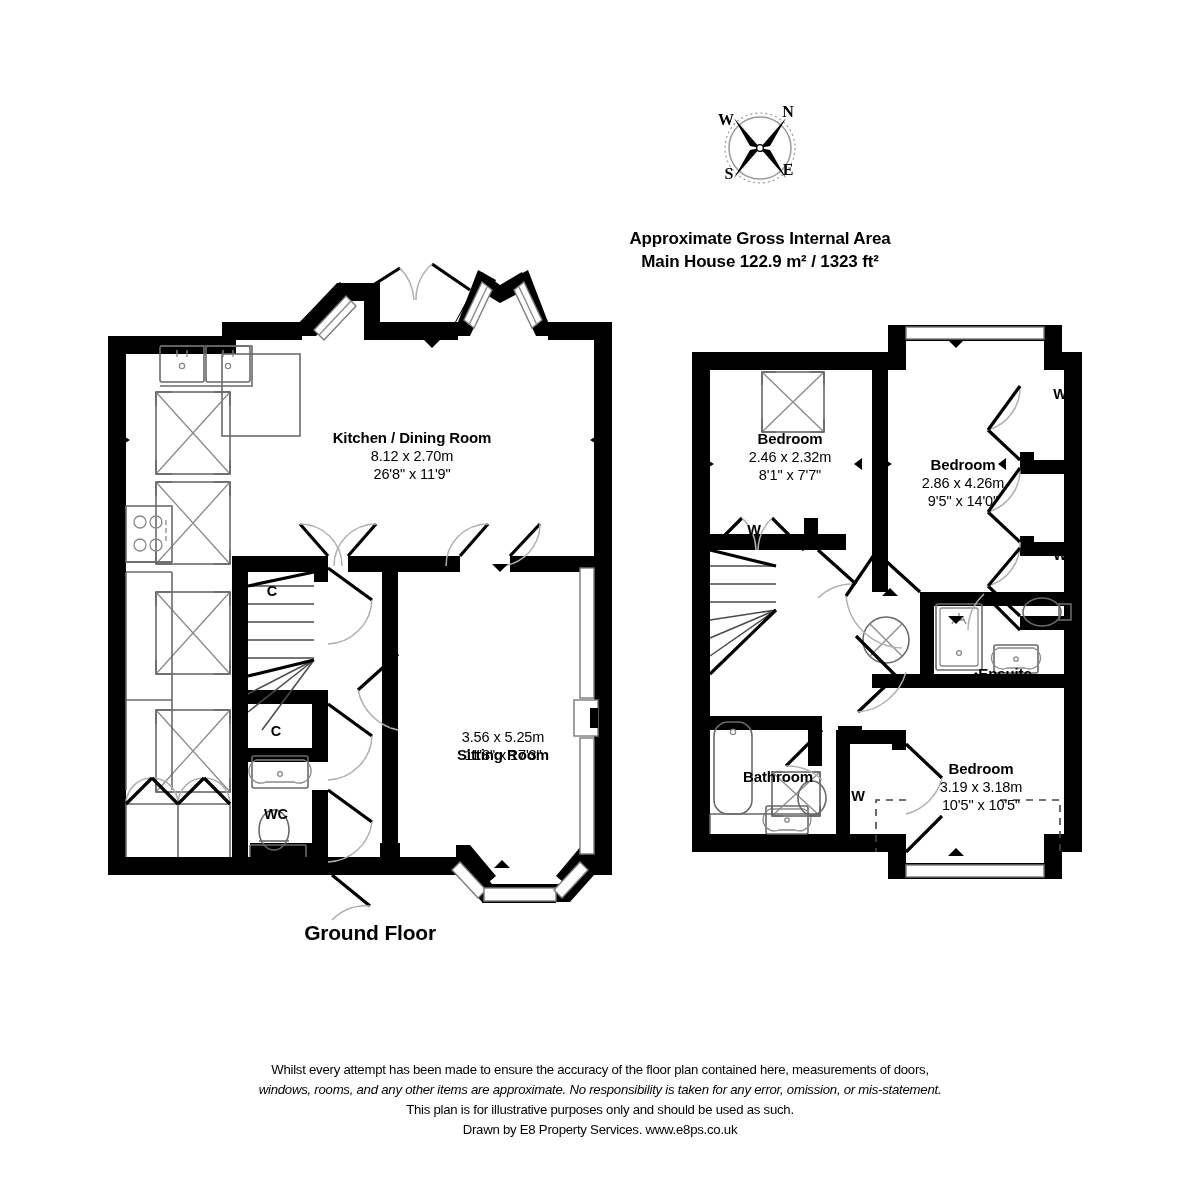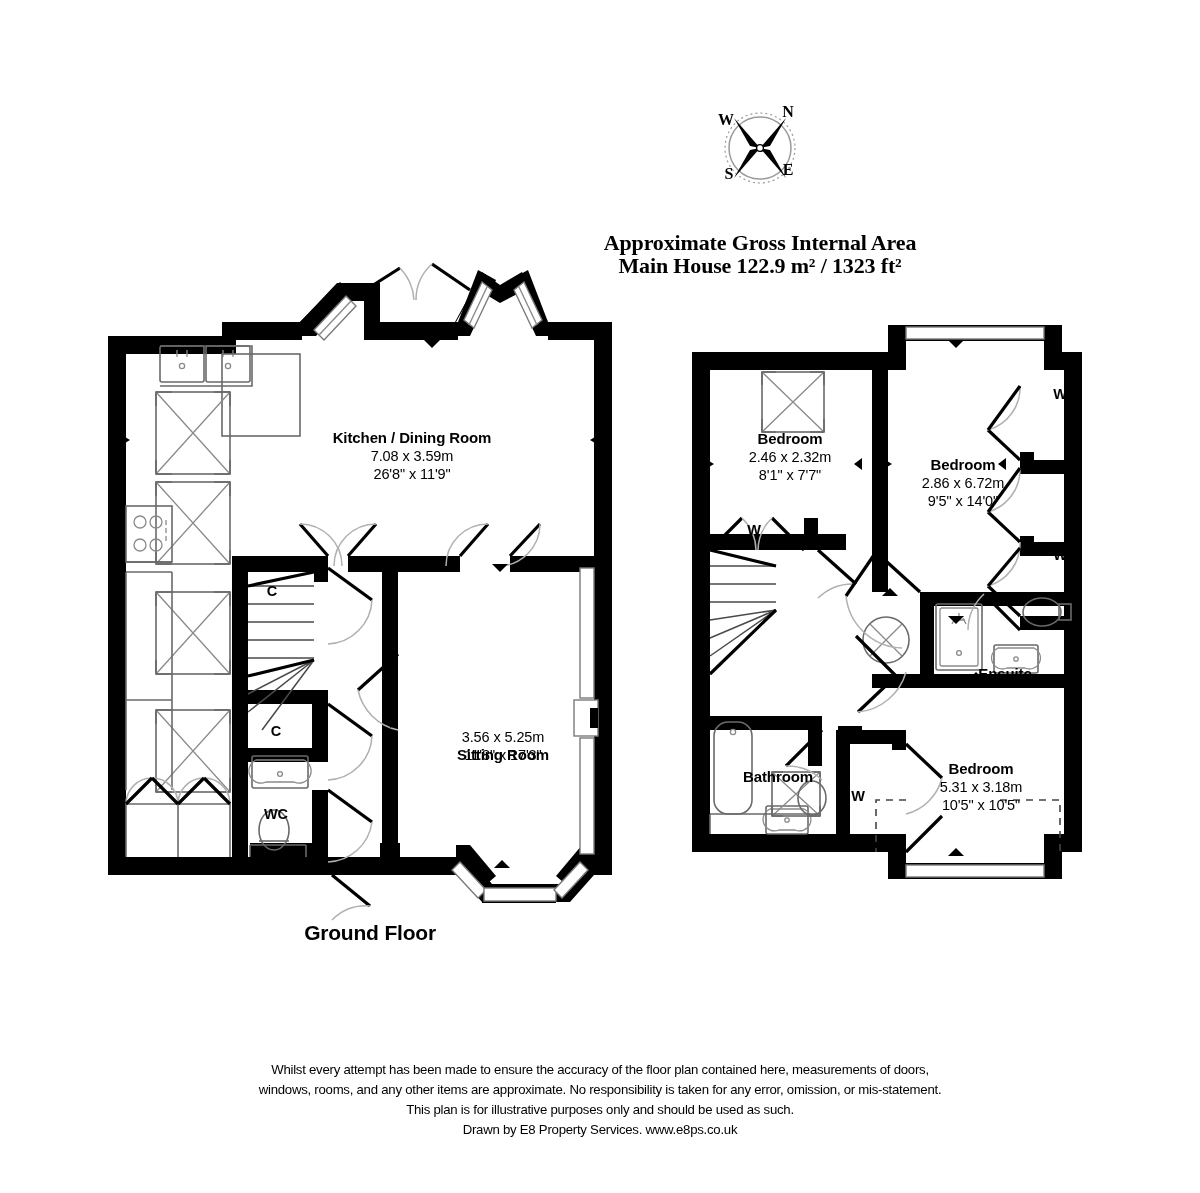--- a/index.html
+++ b/index.html
@@ -45,24 +45,23 @@
     font-weight: bold;
     font-size: 14.5px;
   }
   .floor-title {
     font-weight: bold;
     font-size: 21px;
     letter-spacing: -0.2px;
   }
   .area-head {
     font-weight: bold;
-    font-size: 22px;
+    font-size: 17px;
     line-height: 1.33;
     letter-spacing: -0.15px;
-    font-family: Liberation Serif, serif;
   }
   .compass-letter {
     font-weight: bold;
     font-size: 16px;
     font-family: "Liberation Serif", serif;
   }
   .disclaimer {
     position: absolute;
     left: 0;
     right: 0;
@@ -477,52 +476,52 @@
 
   <div class="lbl compass-letter" style="left:714px; top:110px; width:24px;">W</div>
   <div class="lbl compass-letter" style="left:776px; top:102px; width:24px;">N</div>
   <div class="lbl compass-letter" style="left:717px; top:164px; width:24px;">S</div>
   <div class="lbl compass-letter" style="left:776px; top:160px; width:24px;">E</div>
 
   <div class="lbl area-head" style="left:500px; top:228px; width:520px;">Approximate Gross Internal Area</div>
   <div class="lbl area-head" style="left:500px; top:251px; width:520px;">Main House 122.9 m² / 1323 ft²</div>
 
   <div class="lbl room-title" style="left:290px; top:429px; width:244px;">Kitchen / Dining Room</div>
-  <div class="lbl room-dim" style="left:290px; top:448px; width:244px;">7.08 x 3.59m</div>
+  <div class="lbl room-dim" style="left:290px; top:448px; width:244px;">8.12 x 2.70m</div>
   <div class="lbl room-dim" style="left:290px; top:466px; width:244px;">26'8" x 11'9"</div>
 
   <div class="lbl room-title" style="left:378px; top:746px; width:250px;">Sitting Room</div>
   <div class="lbl room-dim" style="left:378px; top:729px; width:250px;">3.56 x 5.25m</div>
   <div class="lbl room-dim" style="left:378px; top:747px; width:250px;">11'8" x 17'3"</div>
 
   <div class="lbl tiny-tag" style="left:252px; top:583px; width:40px;">C</div>
   <div class="lbl tiny-tag" style="left:256px; top:723px; width:40px;">C</div>
   <div class="lbl tiny-tag" style="left:248px; top:806px; width:56px;">WC</div>
 
   <div class="lbl room-title" style="left:700px; top:430px; width:180px;">Bedroom</div>
   <div class="lbl room-dim" style="left:700px; top:449px; width:180px;">2.46 x 2.32m</div>
   <div class="lbl room-dim" style="left:700px; top:467px; width:180px;">8'1" x 7'7"</div>
 
   <div class="lbl room-title" style="left:880px; top:456px; width:166px;">Bedroom</div>
-  <div class="lbl room-dim" style="left:880px; top:475px; width:166px;">2.86 x 6.72m</div>
+  <div class="lbl room-dim" style="left:880px; top:475px; width:166px;">2.86 x 4.26m</div>
   <div class="lbl room-dim" style="left:880px; top:493px; width:166px;">9'5" x 14'0"</div>
 
   <div class="lbl room-title" style="left:898px; top:760px; width:166px;">Bedroom</div>
-  <div class="lbl room-dim" style="left:898px; top:779px; width:166px;">5.31 x 3.18m</div>
+  <div class="lbl room-dim" style="left:898px; top:779px; width:166px;">3.19 x 3.18m</div>
   <div class="lbl room-dim" style="left:898px; top:797px; width:166px;">10'5" x 10'5"</div>
 
   <div class="lbl room-title" style="left:950px; top:628px; width:110px;margin-top:37px;">Ensuite</div>
   <div class="lbl room-title" style="left:718px; top:768px; width:120px;">Bathroom</div>
 
   <div class="lbl tiny-tag" style="left:734px; top:522px; width:40px;">W</div>
   <div class="lbl tiny-tag" style="left:1040px; top:386px; width:40px;">W</div>
   <div class="lbl tiny-tag" style="left:1040px; top:461px; width:40px;">W</div>
   <div class="lbl tiny-tag" style="left:1040px; top:547px; width:40px;">W</div>
   <div class="lbl tiny-tag" style="left:838px; top:788px; width:40px;">W</div>
 
   <div class="lbl floor-title" style="left:210px; top:920px; width:320px;">Ground Floor</div>
 
   <div class="disclaimer" style="top:1060px;">Whilst every attempt has been made to ensure the accuracy of the floor plan contained here, measurements of doors,</div>
-  <div class="disclaimer" style="top:1080px;">windows, rooms, and any other items are approximate. No responsibility is taken for any error, omission, or mis-statement.</div>
+  <div class="disclaimer" style="top:1080px;font-style:italic;">windows, rooms, and any other items are approximate. No responsibility is taken for any error, omission, or mis-statement.</div>
   <div class="disclaimer" style="top:1100px;">This plan is for illustrative purposes only and should be used as such.</div>
   <div class="disclaimer" style="top:1120px;">Drawn by E8 Property Services. www.e8ps.co.uk</div>
 
 </div>
 
 </body></html>

